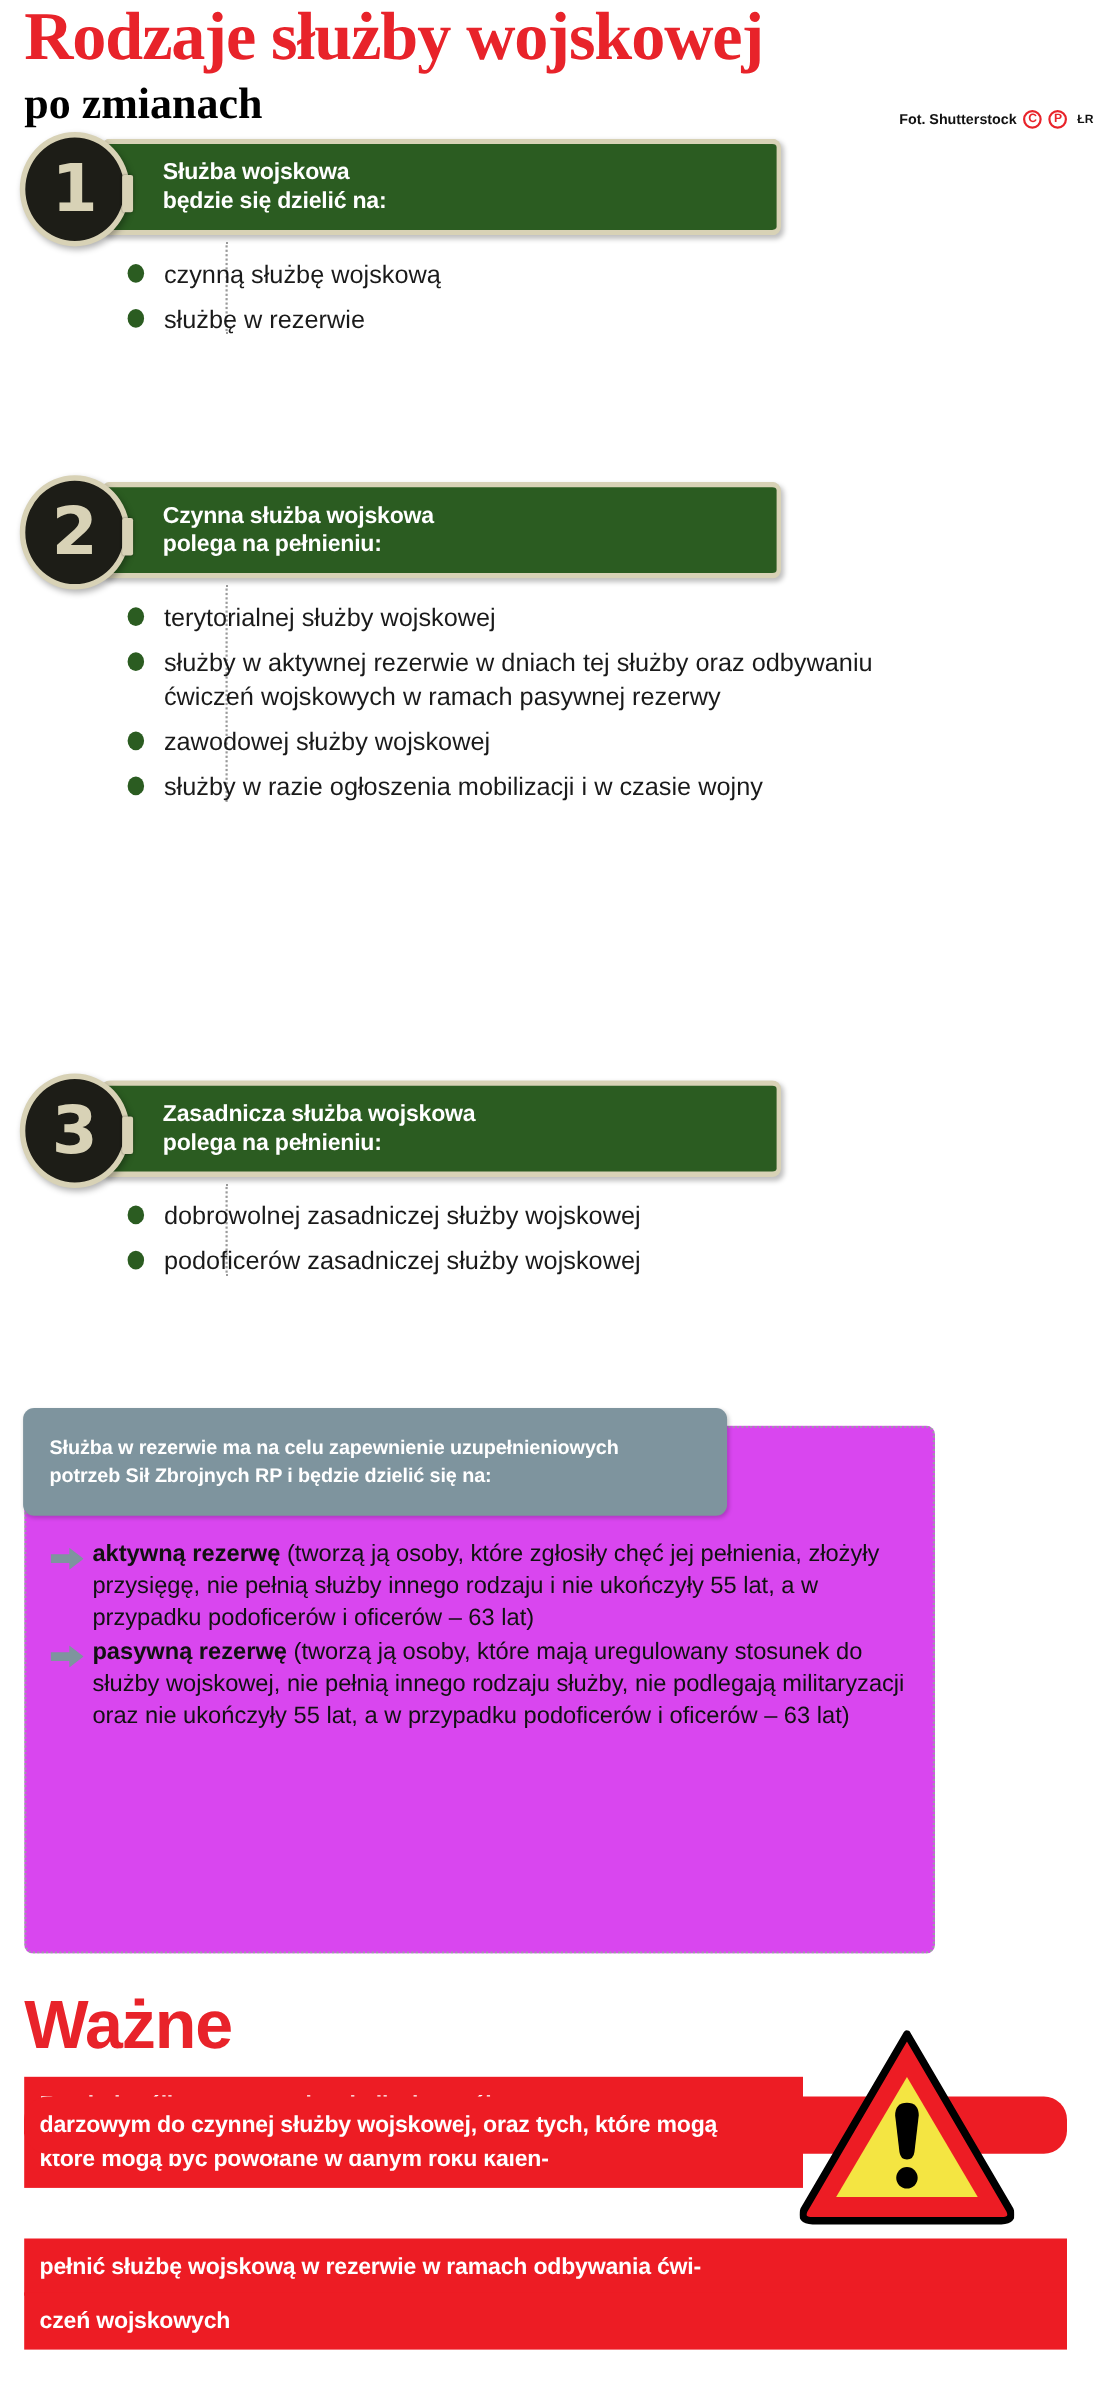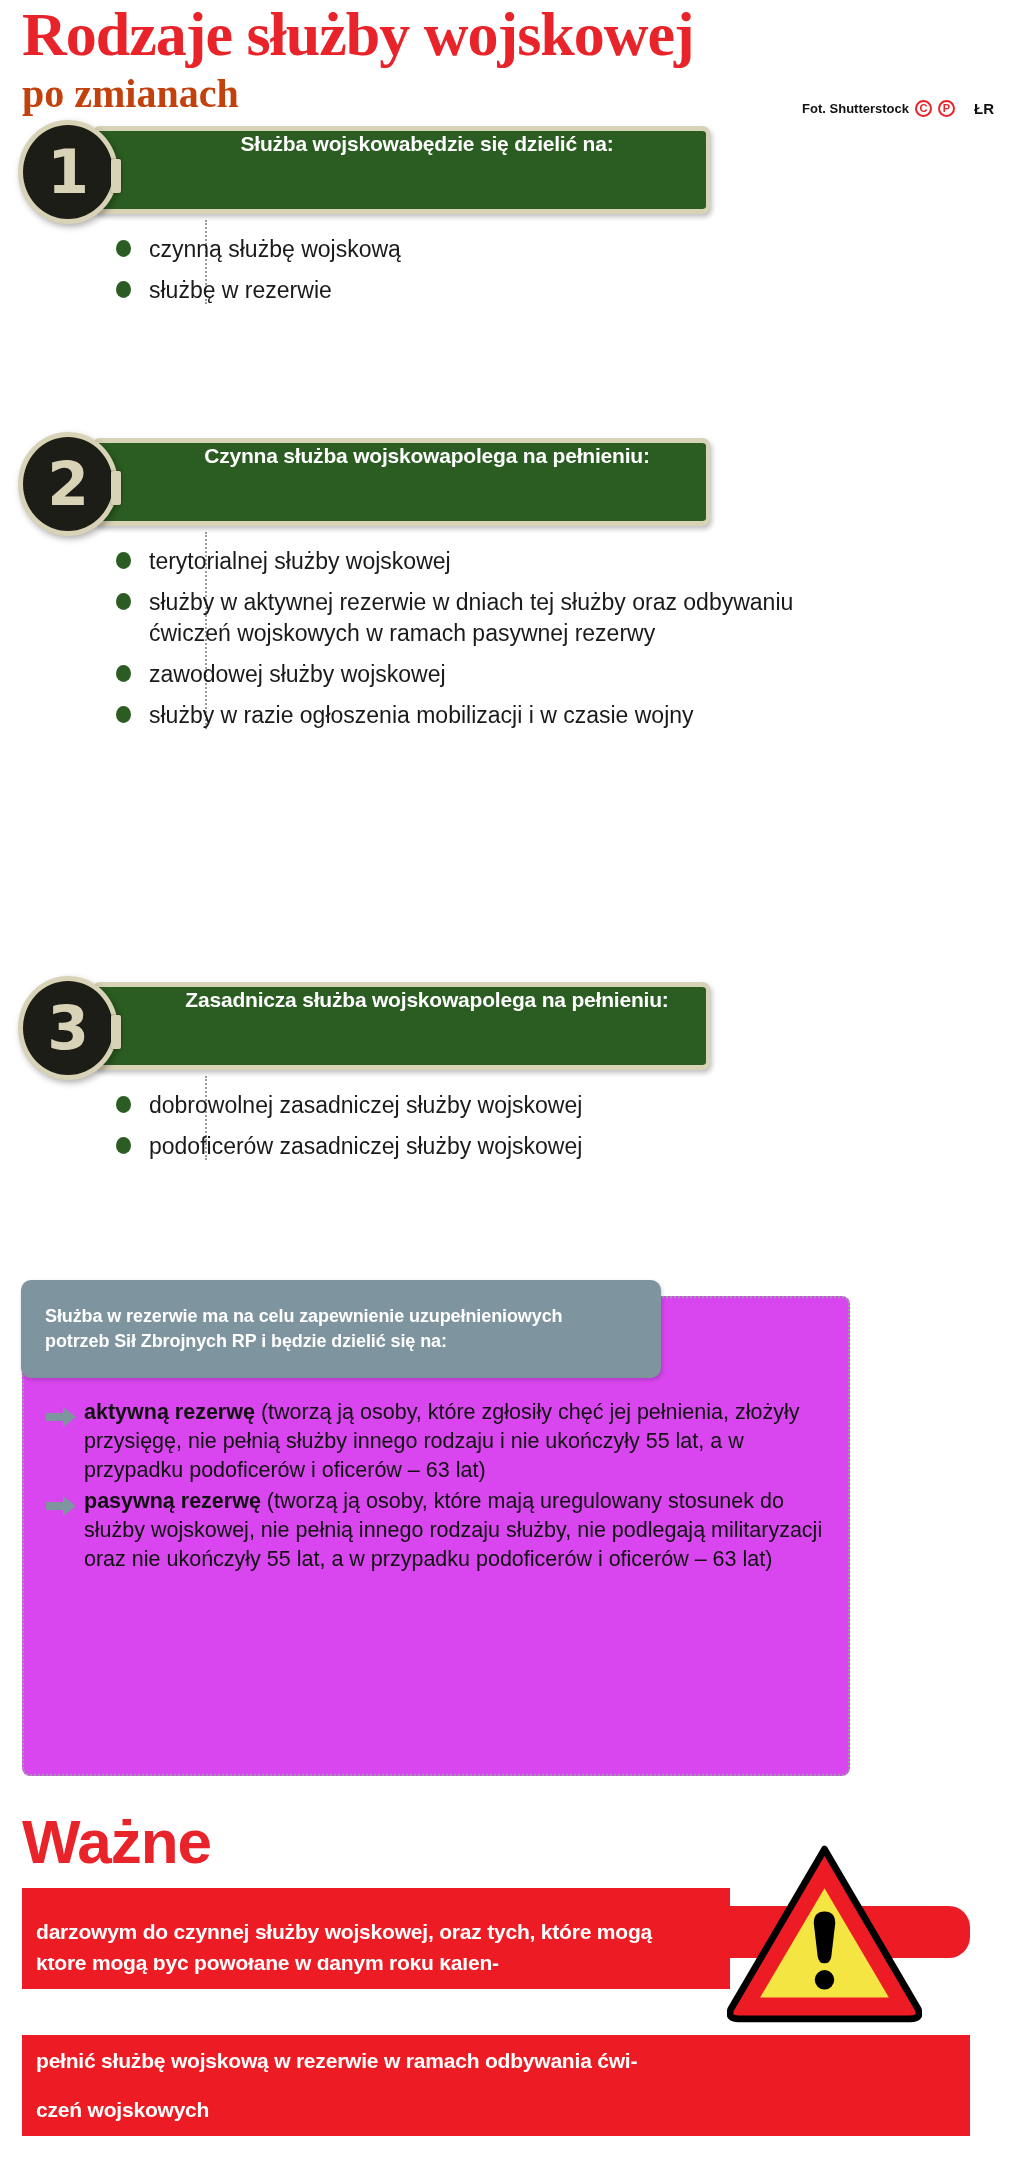--- a/index.html
+++ b/index.html
@@ -11,47 +11,47 @@
 
   
   #title-block { position:absolute; left:22px; top:0px; width:970px; }
   .title-main {
     font-family:"Liberation Serif", serif;
     font-size:62px; line-height:68px; font-weight:700;
     color:#e8232a; letter-spacing:-1px; white-space:nowrap;
   }
   .title-sub {
     font-family:"Liberation Serif", serif;
-    font-size:40px; line-height:48px; font-weight:700; color:#c2410c;
+    font-size:40px; line-height:48px; font-weight:700; color:#000000;
     margin-top:2px;
   }
 
   
   #credit {
     position:absolute; right:18px; top:100px;
     display:flex; align-items:center; gap:6px;
     font-size:13px; font-weight:700; color:#111;
   }
   .cmark {
     display:inline-flex; align-items:center; justify-content:center;
     width:17px; height:17px; border-radius:50%;
     border:2px solid #e8232a; color:#e8232a;
     font-size:11px; font-weight:700; line-height:1;
   }
-  .credit-initials { font-size:15px; font-weight:700; color:#111; margin-left:13px; }
+  .credit-initials { font-size:11px; font-weight:700; color:#111; margin-left:3px; }
 
   
   .step { position:absolute; left:0; width:1012px; }
   .banner-wrap { position:relative; height:100px; }
   .banner {
     position:absolute; left:92px; top:6px; width:618px; height:88px;
     background:#2b5c21; border-radius:8px;
     border-top:5px solid #d8d2b6; border-bottom:5px solid #d8d2b6;
     border-right:4px solid #d8d2b6;
-    display:flex; flex-direction:row; justify-content:center;
+    display:flex; flex-direction:column; justify-content:center;
     padding-left:56px;
     box-shadow: 2px 3px 5px rgba(0,0,0,.25);
   }
   .banner-line {
     color:#ffffff; font-size:21px; font-weight:700; line-height:26px;
     letter-spacing:-.2px;
   }
   .badge {
     position:absolute; left:18px; top:0px; width:100px; height:104px;
     border-radius:50%;

